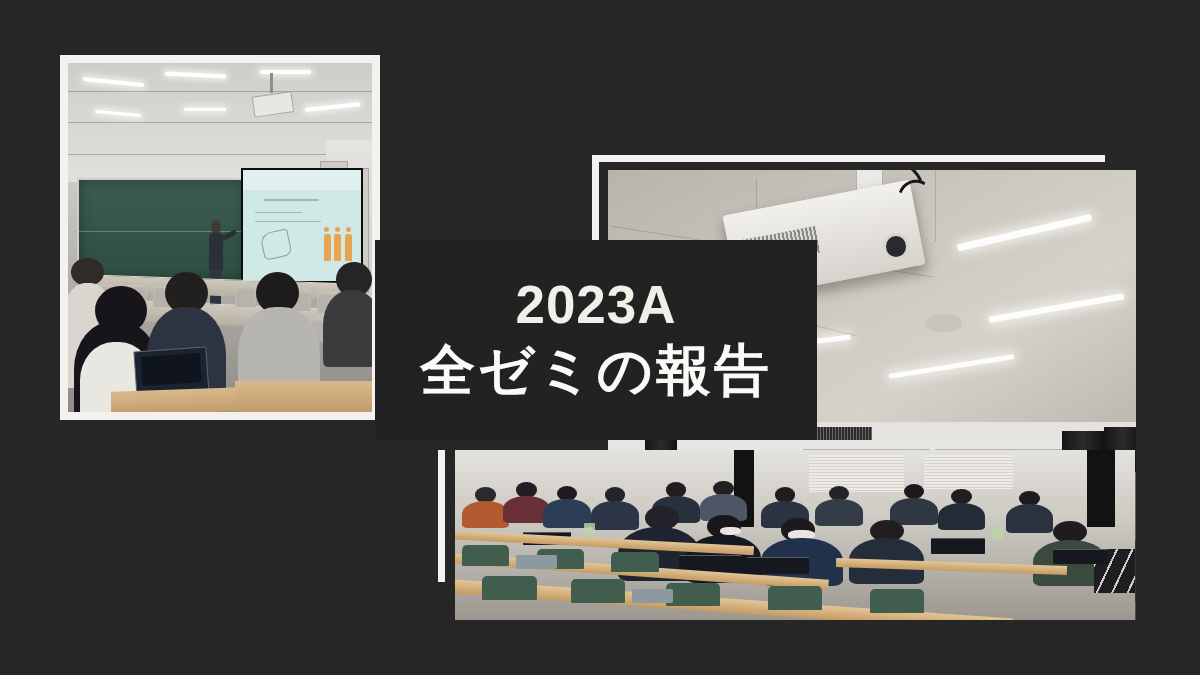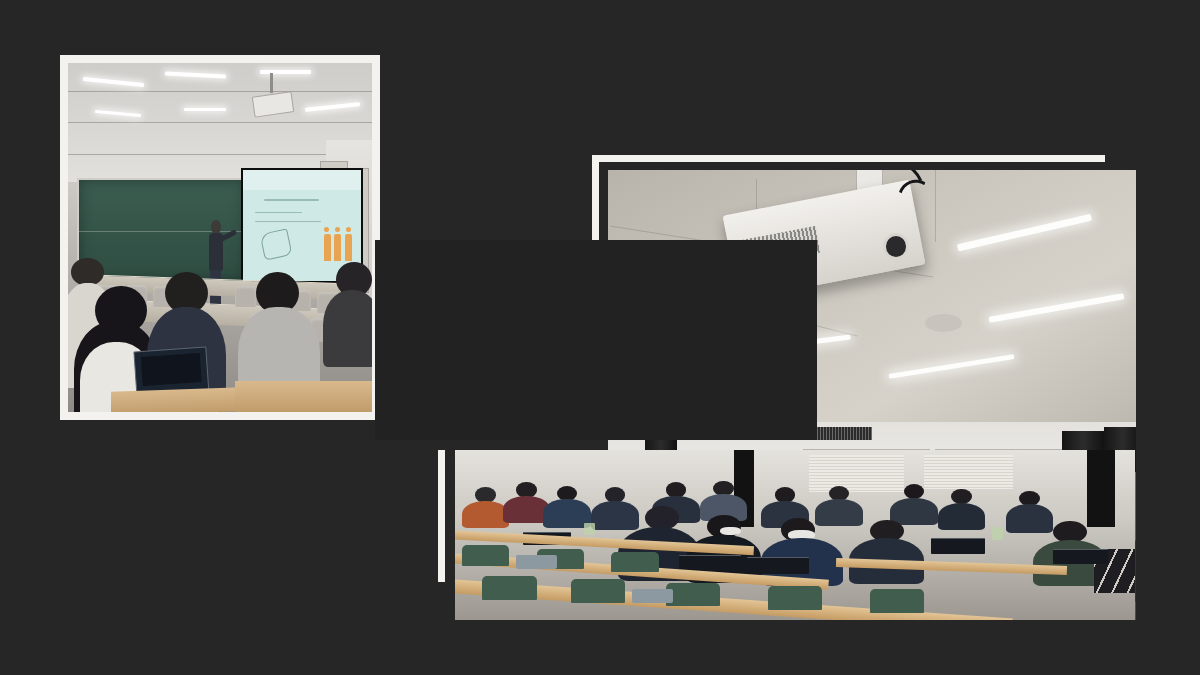--- a/index.html
+++ b/index.html
@@ -334,15 +334,17 @@
     <div class="p3-chair" style="left:4%;top:74%;width:8%;height:14%"></div>
     <div class="p3-chair" style="left:17%;top:76%;width:8%;height:14%"></div>
     <div class="p3-chair" style="left:31%;top:78%;width:8%;height:14%"></div>
     <div class="p3-chair" style="left:46%;top:80%;width:8%;height:14%"></div>
     <div class="p3-chair" style="left:61%;top:82%;width:8%;height:14%"></div>
     <div class="p3-chair-b" style="left:9%;top:62%;width:6%;height:8%"></div>
     <div class="p3-chair-b" style="left:26%;top:82%;width:6%;height:8%"></div>
   </div>
 
   <div class="title-card">
+    <div class="title-main">2023A</div>
+    <div class="title-sub">全ゼミの報告</div>
   </div>
 
 </div>
 
 </body></html>

